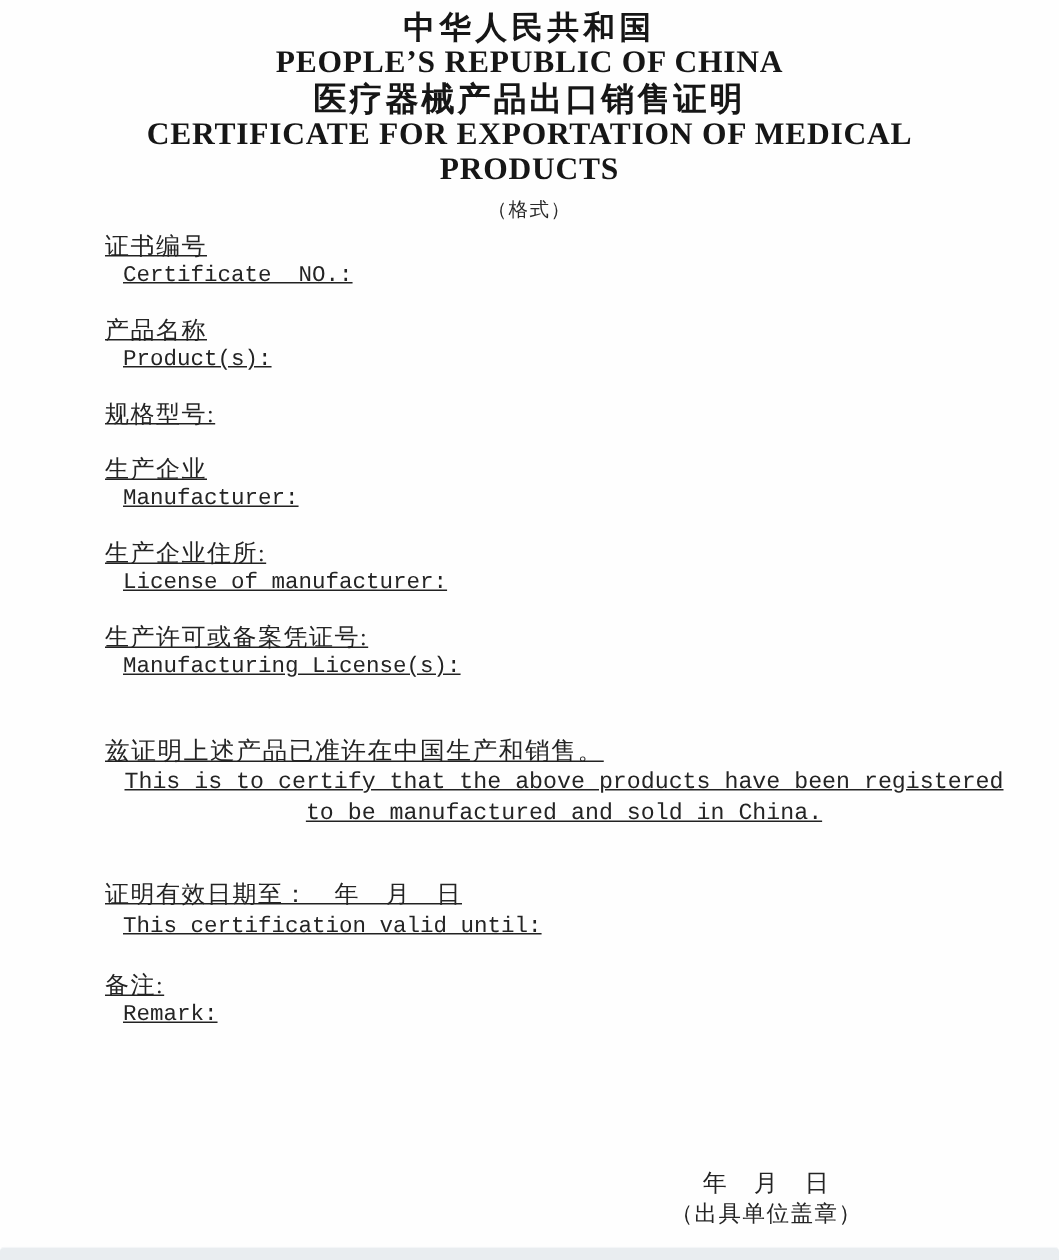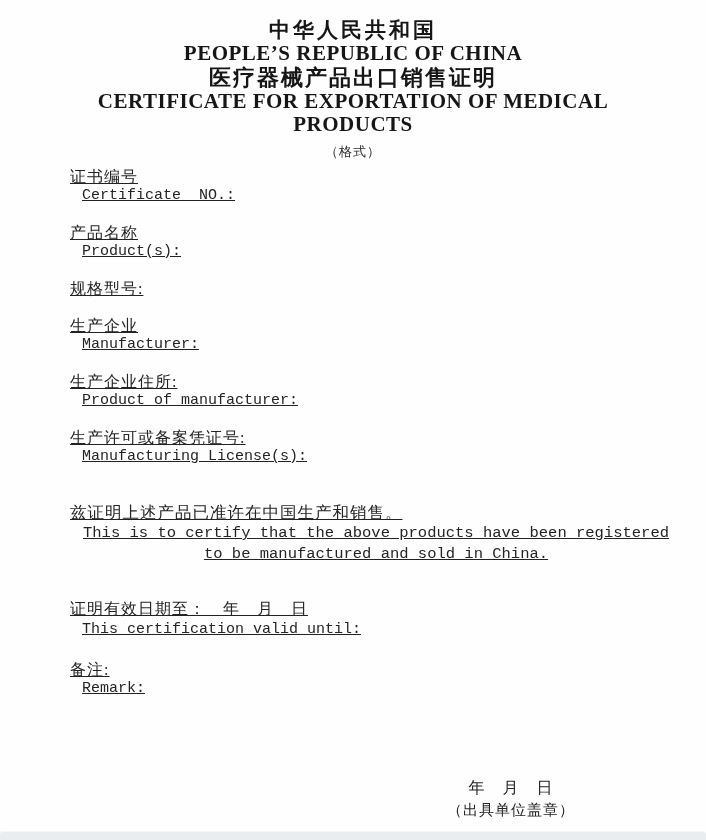--- a/index.html
+++ b/index.html
@@ -9,21 +9,21 @@
     font-family: "Liberation Serif", "DejaVu Serif", serif;
     overflow: hidden;
   }
   .page {
     position: relative;
     width: 706px; height: 840px;
     background: #fefefe;
     color: #222222;
   }
   
-  .header { text-align: center; padding-top: 18px; color: #161616; }
+  .header { text-align: center; padding-top: 6px; color: #161616; }
   .h-country-cn {
     font-size: 21px; line-height: 24px; letter-spacing: 3px;
     font-weight: 600;
   }
   .h-country-en {
     font-size: 21px; line-height: 23px; letter-spacing: 0.5px;
     font-weight: 600;
   }
   .h-title-cn {
     font-size: 22px; line-height: 25px; letter-spacing: 2px;
@@ -55,21 +55,21 @@
   .certify .en-line { line-height: 21px; font-size: 15.5px; text-align: center; }
   .validity { margin-top: 33px; }
   .validity .cn-line { line-height: 21px; }
   .validity .en-line { line-height: 21px; }
   .remark { margin-top: 20px; }
   
   .signature {
     position: absolute; top: 779px; right: 131px;
     text-align: center; color: #242424;
   }
-  .sig-date { font-size: 16px; line-height: 21px; letter-spacing: 1px; font-family: Liberation Mono, monospace; }
+  .sig-date { font-size: 16px; line-height: 21px; letter-spacing: 1px; }
   .sig-seal { font-size: 15px; line-height: 21px; letter-spacing: 1px; }
   
   .scan-strip {
     position: absolute; left: 0; right: 0; bottom: 0; height: 9px;
     background: #e9edf0; border-top: 1px solid #f4f6f8;
     border-radius: 3px 3px 0 0;
   }
 </style>
 </head>
 <body>
@@ -102,21 +102,21 @@
     </div>
 
 
     <div class="field">
       <div class="cn-line">生产企业</div>
       <div class="en-line">Manufacturer:</div>
     </div>
 
     <div class="field">
       <div class="cn-line">生产企业住所:</div>
-      <div class="en-line">Product of manufacturer:</div>
+      <div class="en-line">License of manufacturer:</div>
     </div>
 
     <div class="field">
       <div class="cn-line">生产许可或备案凭证号:</div>
       <div class="en-line">Manufacturing License(s):</div>
     </div>
 
     <div class="certify">
       <div class="cn-line">兹证明上述产品已准许在中国生产和销售。</div>
       <div class="en-line">This is to certify that the above products have been registered

